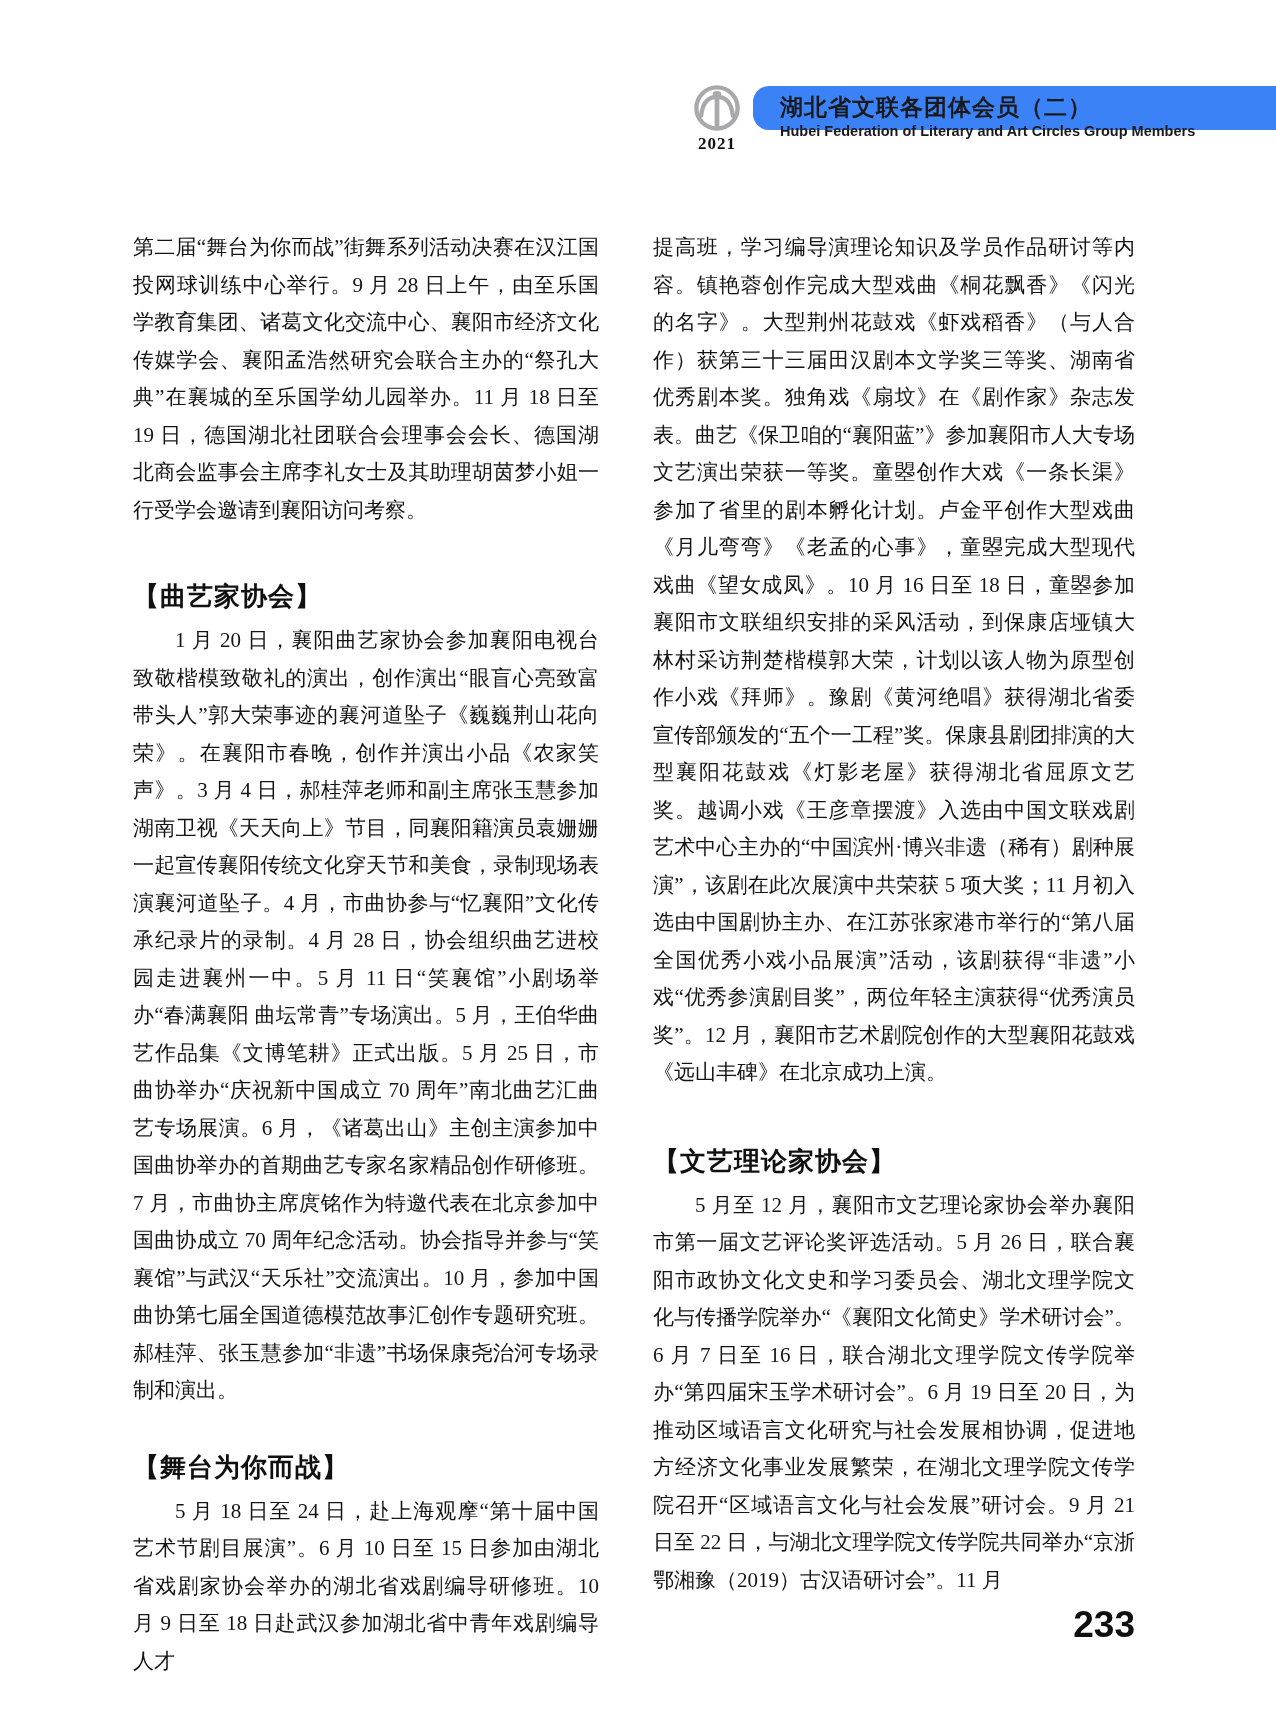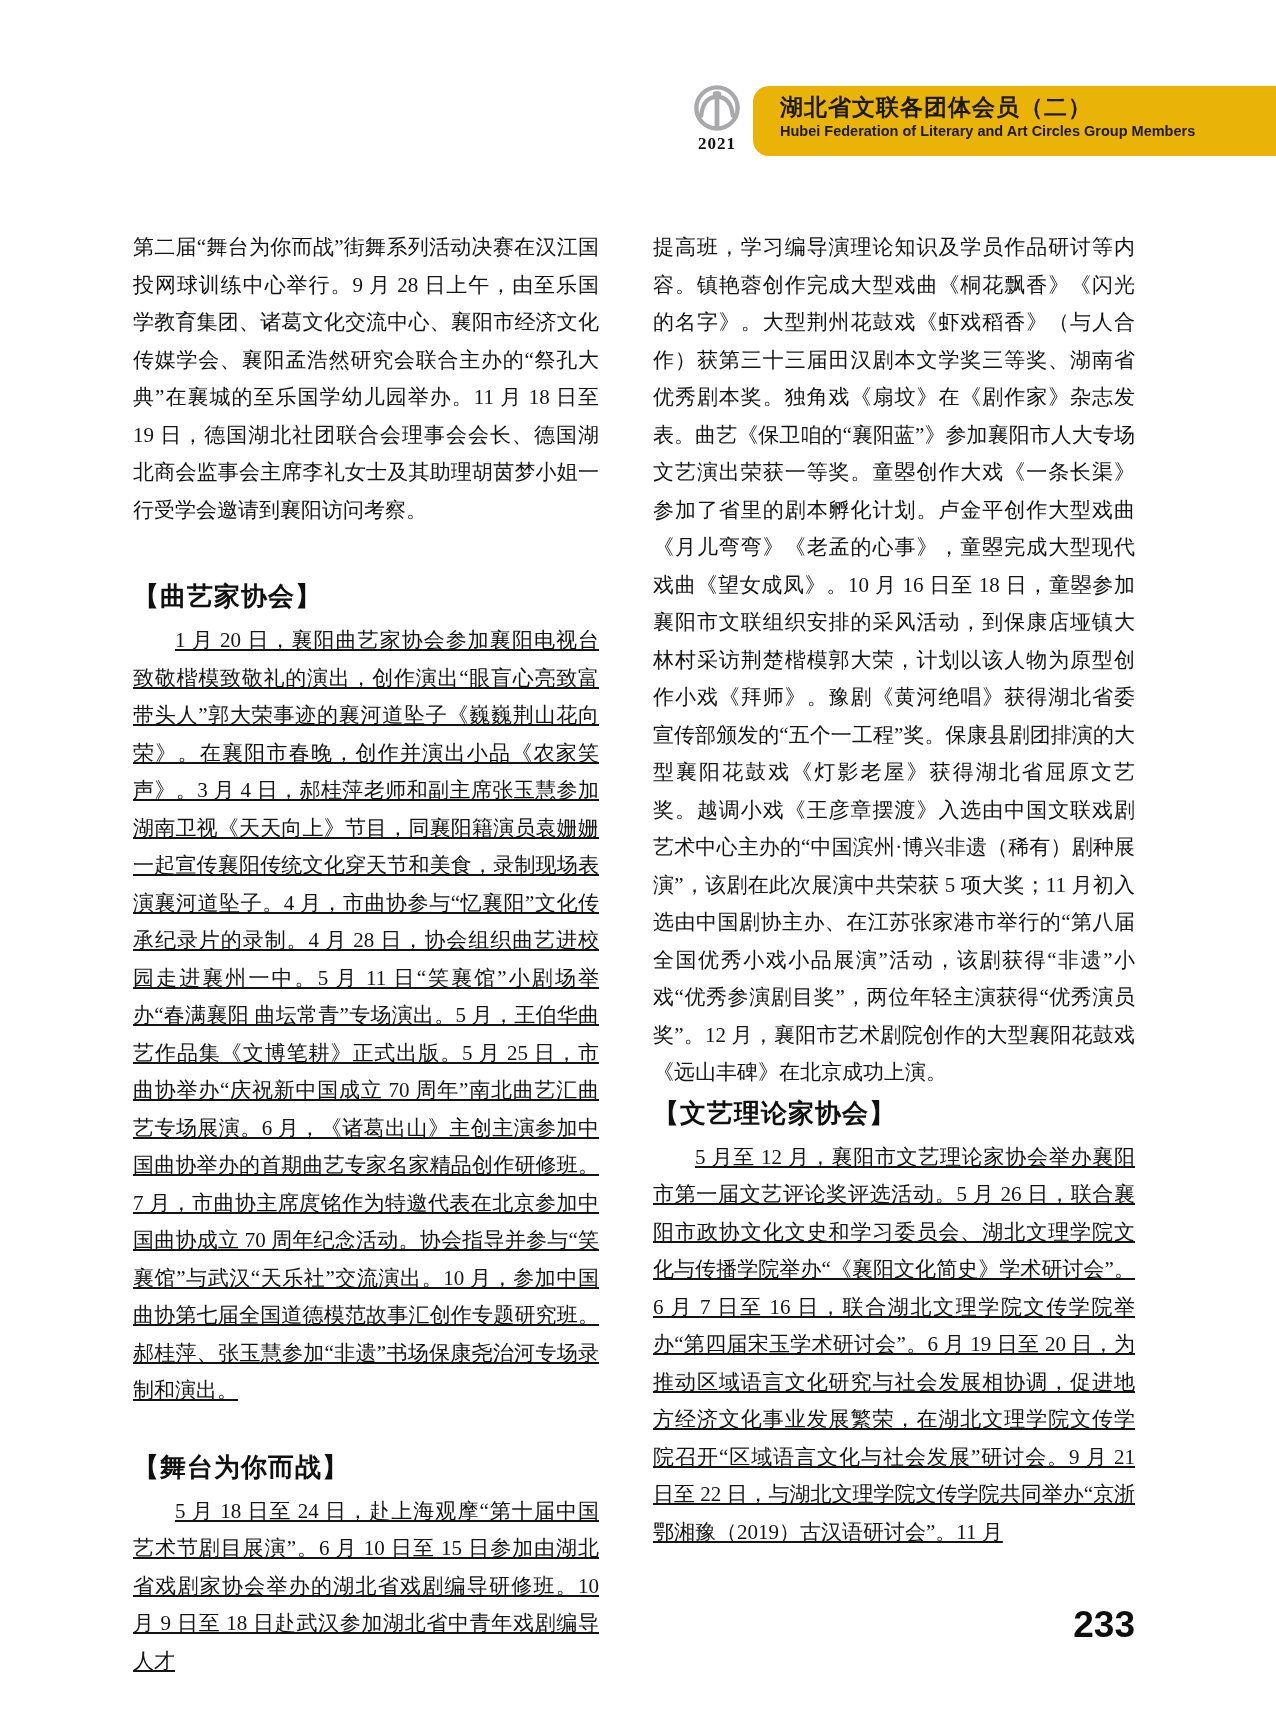--- a/index.html
+++ b/index.html
@@ -17,22 +17,22 @@
     position:absolute;left:688px;top:84px;width:58px;
     text-align:center;
   }
   .logo-block svg{display:block;margin:0 auto;width:48px;height:48px;}
   .year-label{
     margin-top:2px;
     font-family:"Liberation Serif","DejaVu Serif",serif;
     font-weight:bold;font-size:17px;letter-spacing:1px;color:#111;
   }
   .title-bar{
-    position:absolute;left:753px;top:86px;right:0;height:70px;
-    background:#eab308;
+    position:absolute;left:753px;top:86px;right:0;height:44px;
+    background:#3b82f6;
     border-radius:16px 0 0 16px;
     box-sizing:border-box;
     padding:8px 0 0 27px;
   }
   .title-cn{
     font-family:"Liberation Sans","DejaVu Sans",sans-serif;
     font-weight:bold;font-size:23px;line-height:26px;color:#1a1a1c;
     letter-spacing:1px;
   }
   .title-en{
@@ -53,23 +53,23 @@
   .col p{margin:0;}
   p.indent{text-indent:2em;}
   h2.sec{
     margin:0;
     font-size:26px;line-height:44px;
     font-weight:bold;color:#101010;
     text-align:left;
     letter-spacing:1px;
   }
   h2.sec1-left{margin-top:46px;}
-  p.after-sec{margin-top:3px;text-decoration:underline;}
+  p.after-sec{margin-top:3px;}
   h2.sec2-left{margin-top:36px;}
-  h2.sec1-right{}
+  h2.sec1-right{margin-top:48px;}
 
   
   .page-number{
     position:absolute;left:653px;width:482px;top:1604px;
     text-align:right;
     font-family:"Liberation Sans","DejaVu Sans",sans-serif;
     font-weight:bold;font-size:37px;color:#0e0e0e;
     letter-spacing:0px;
   }
 </style>

